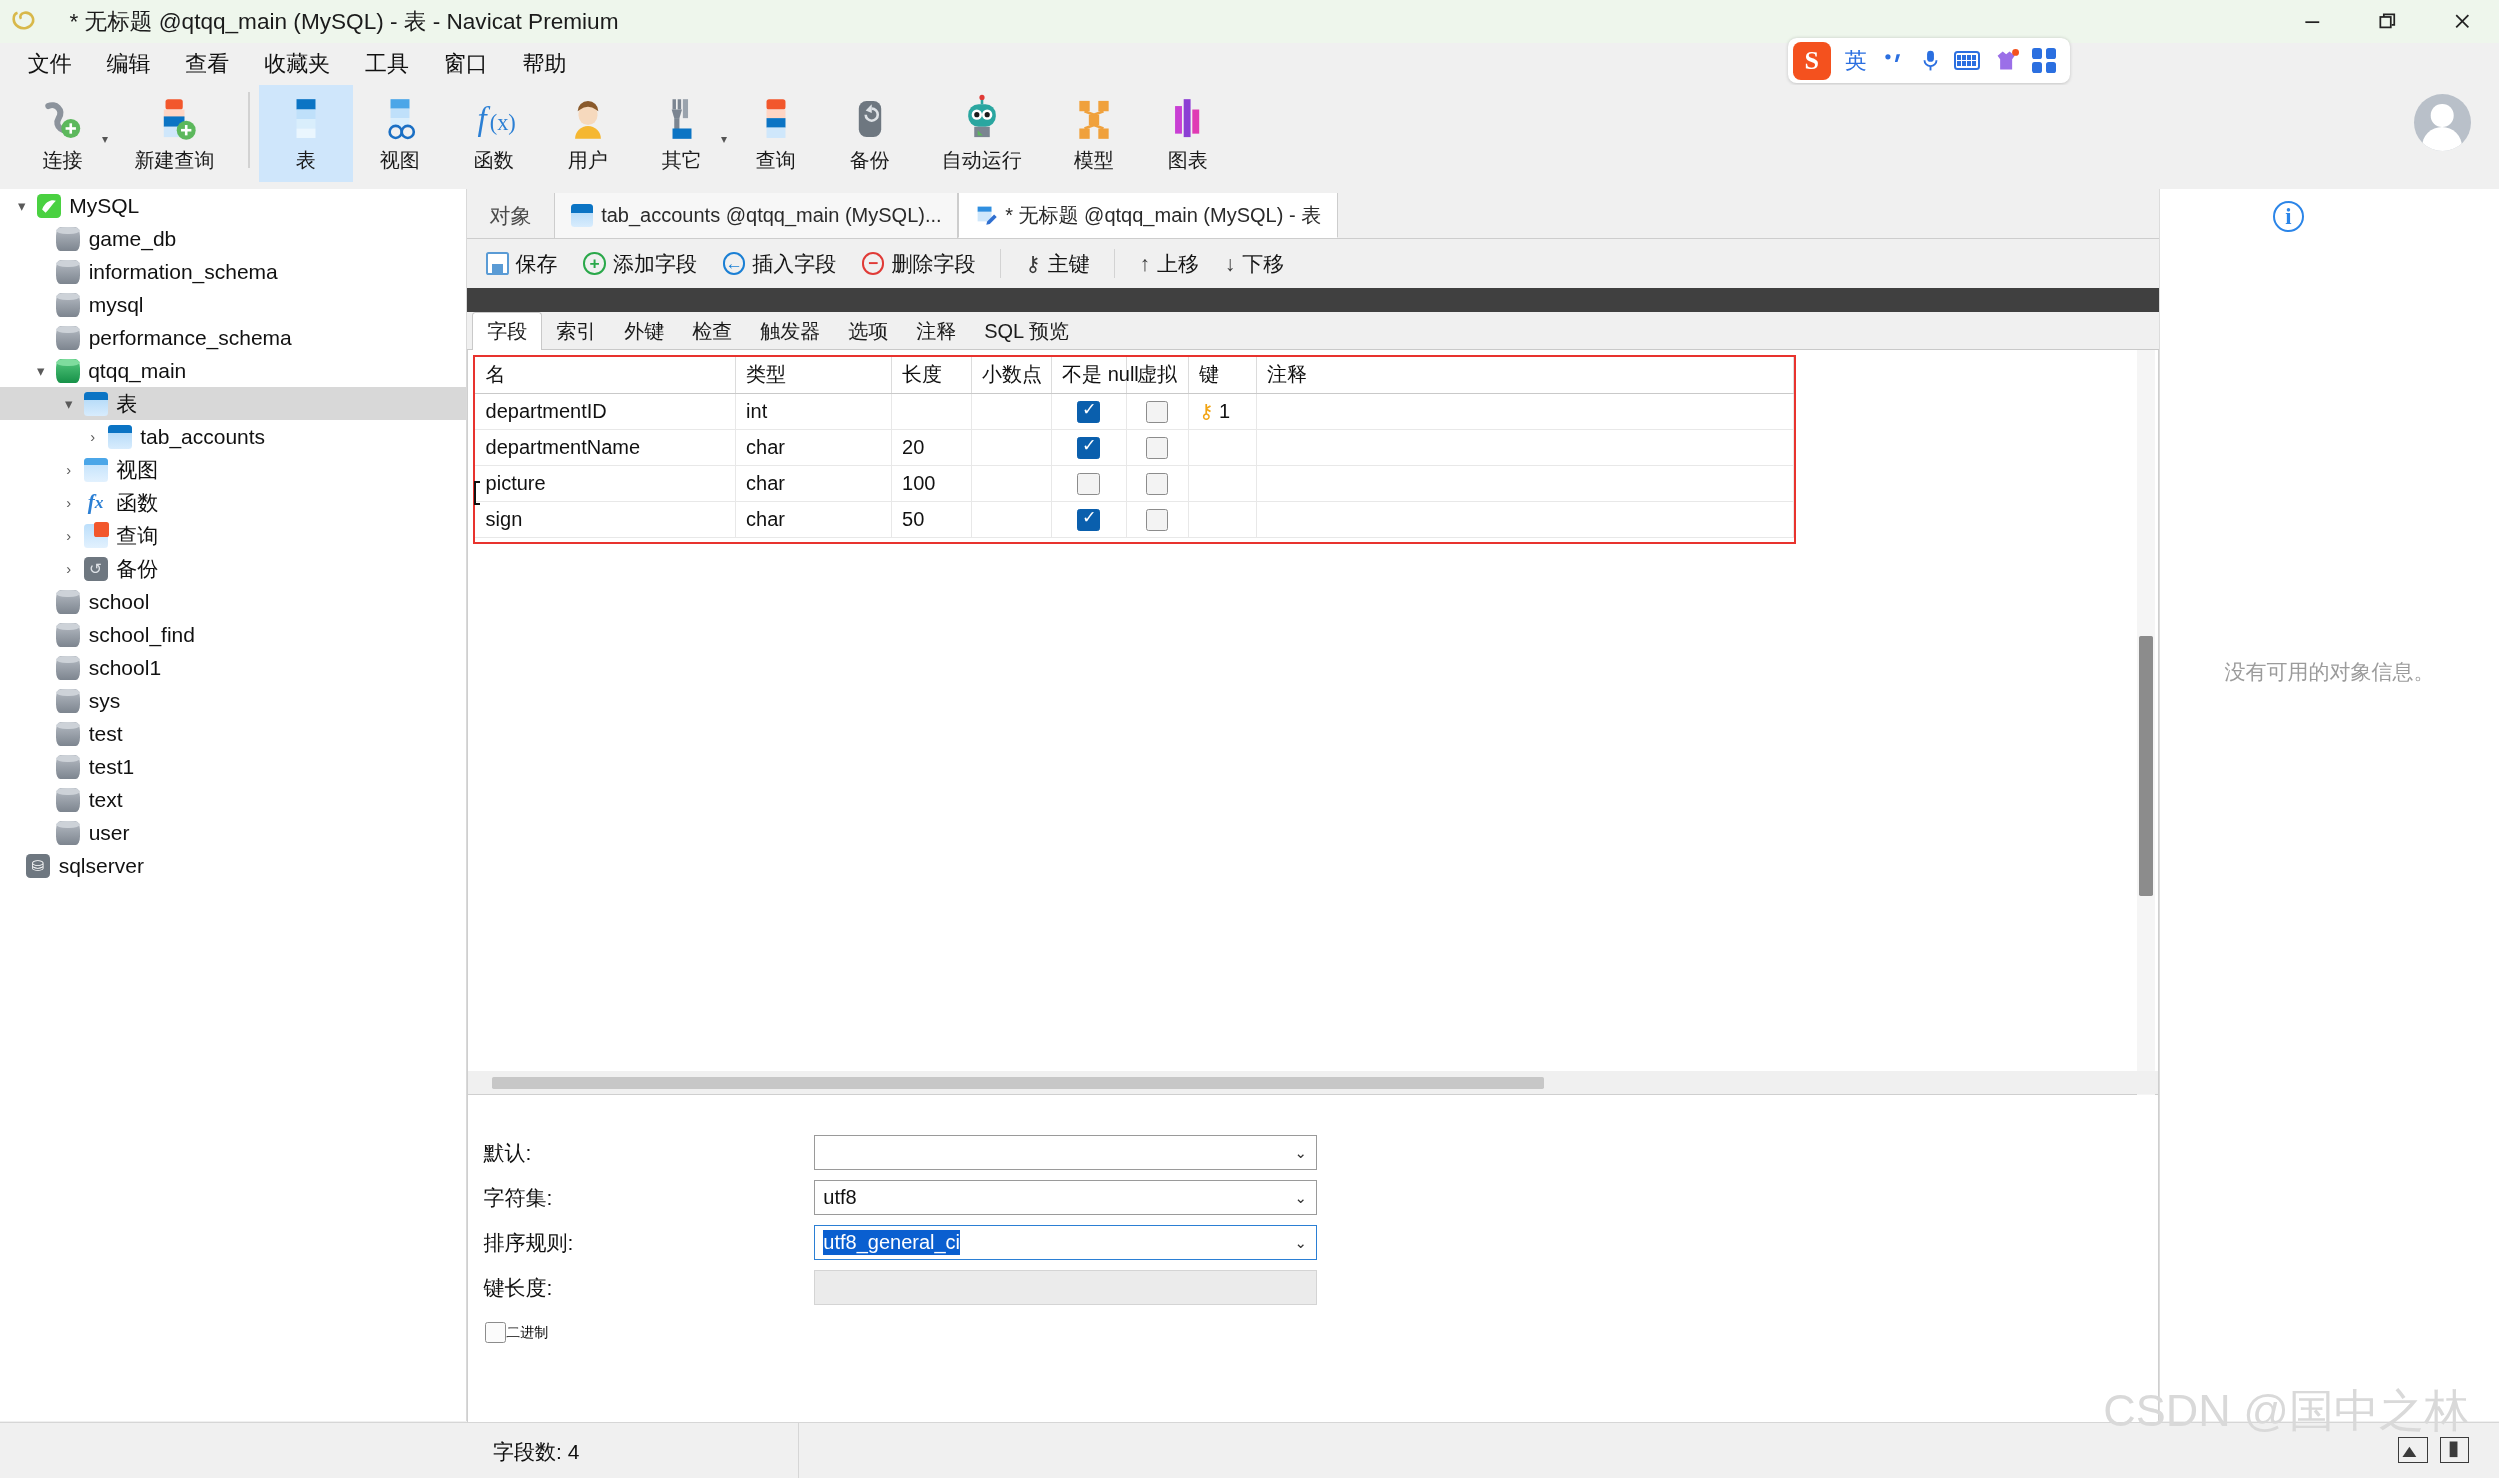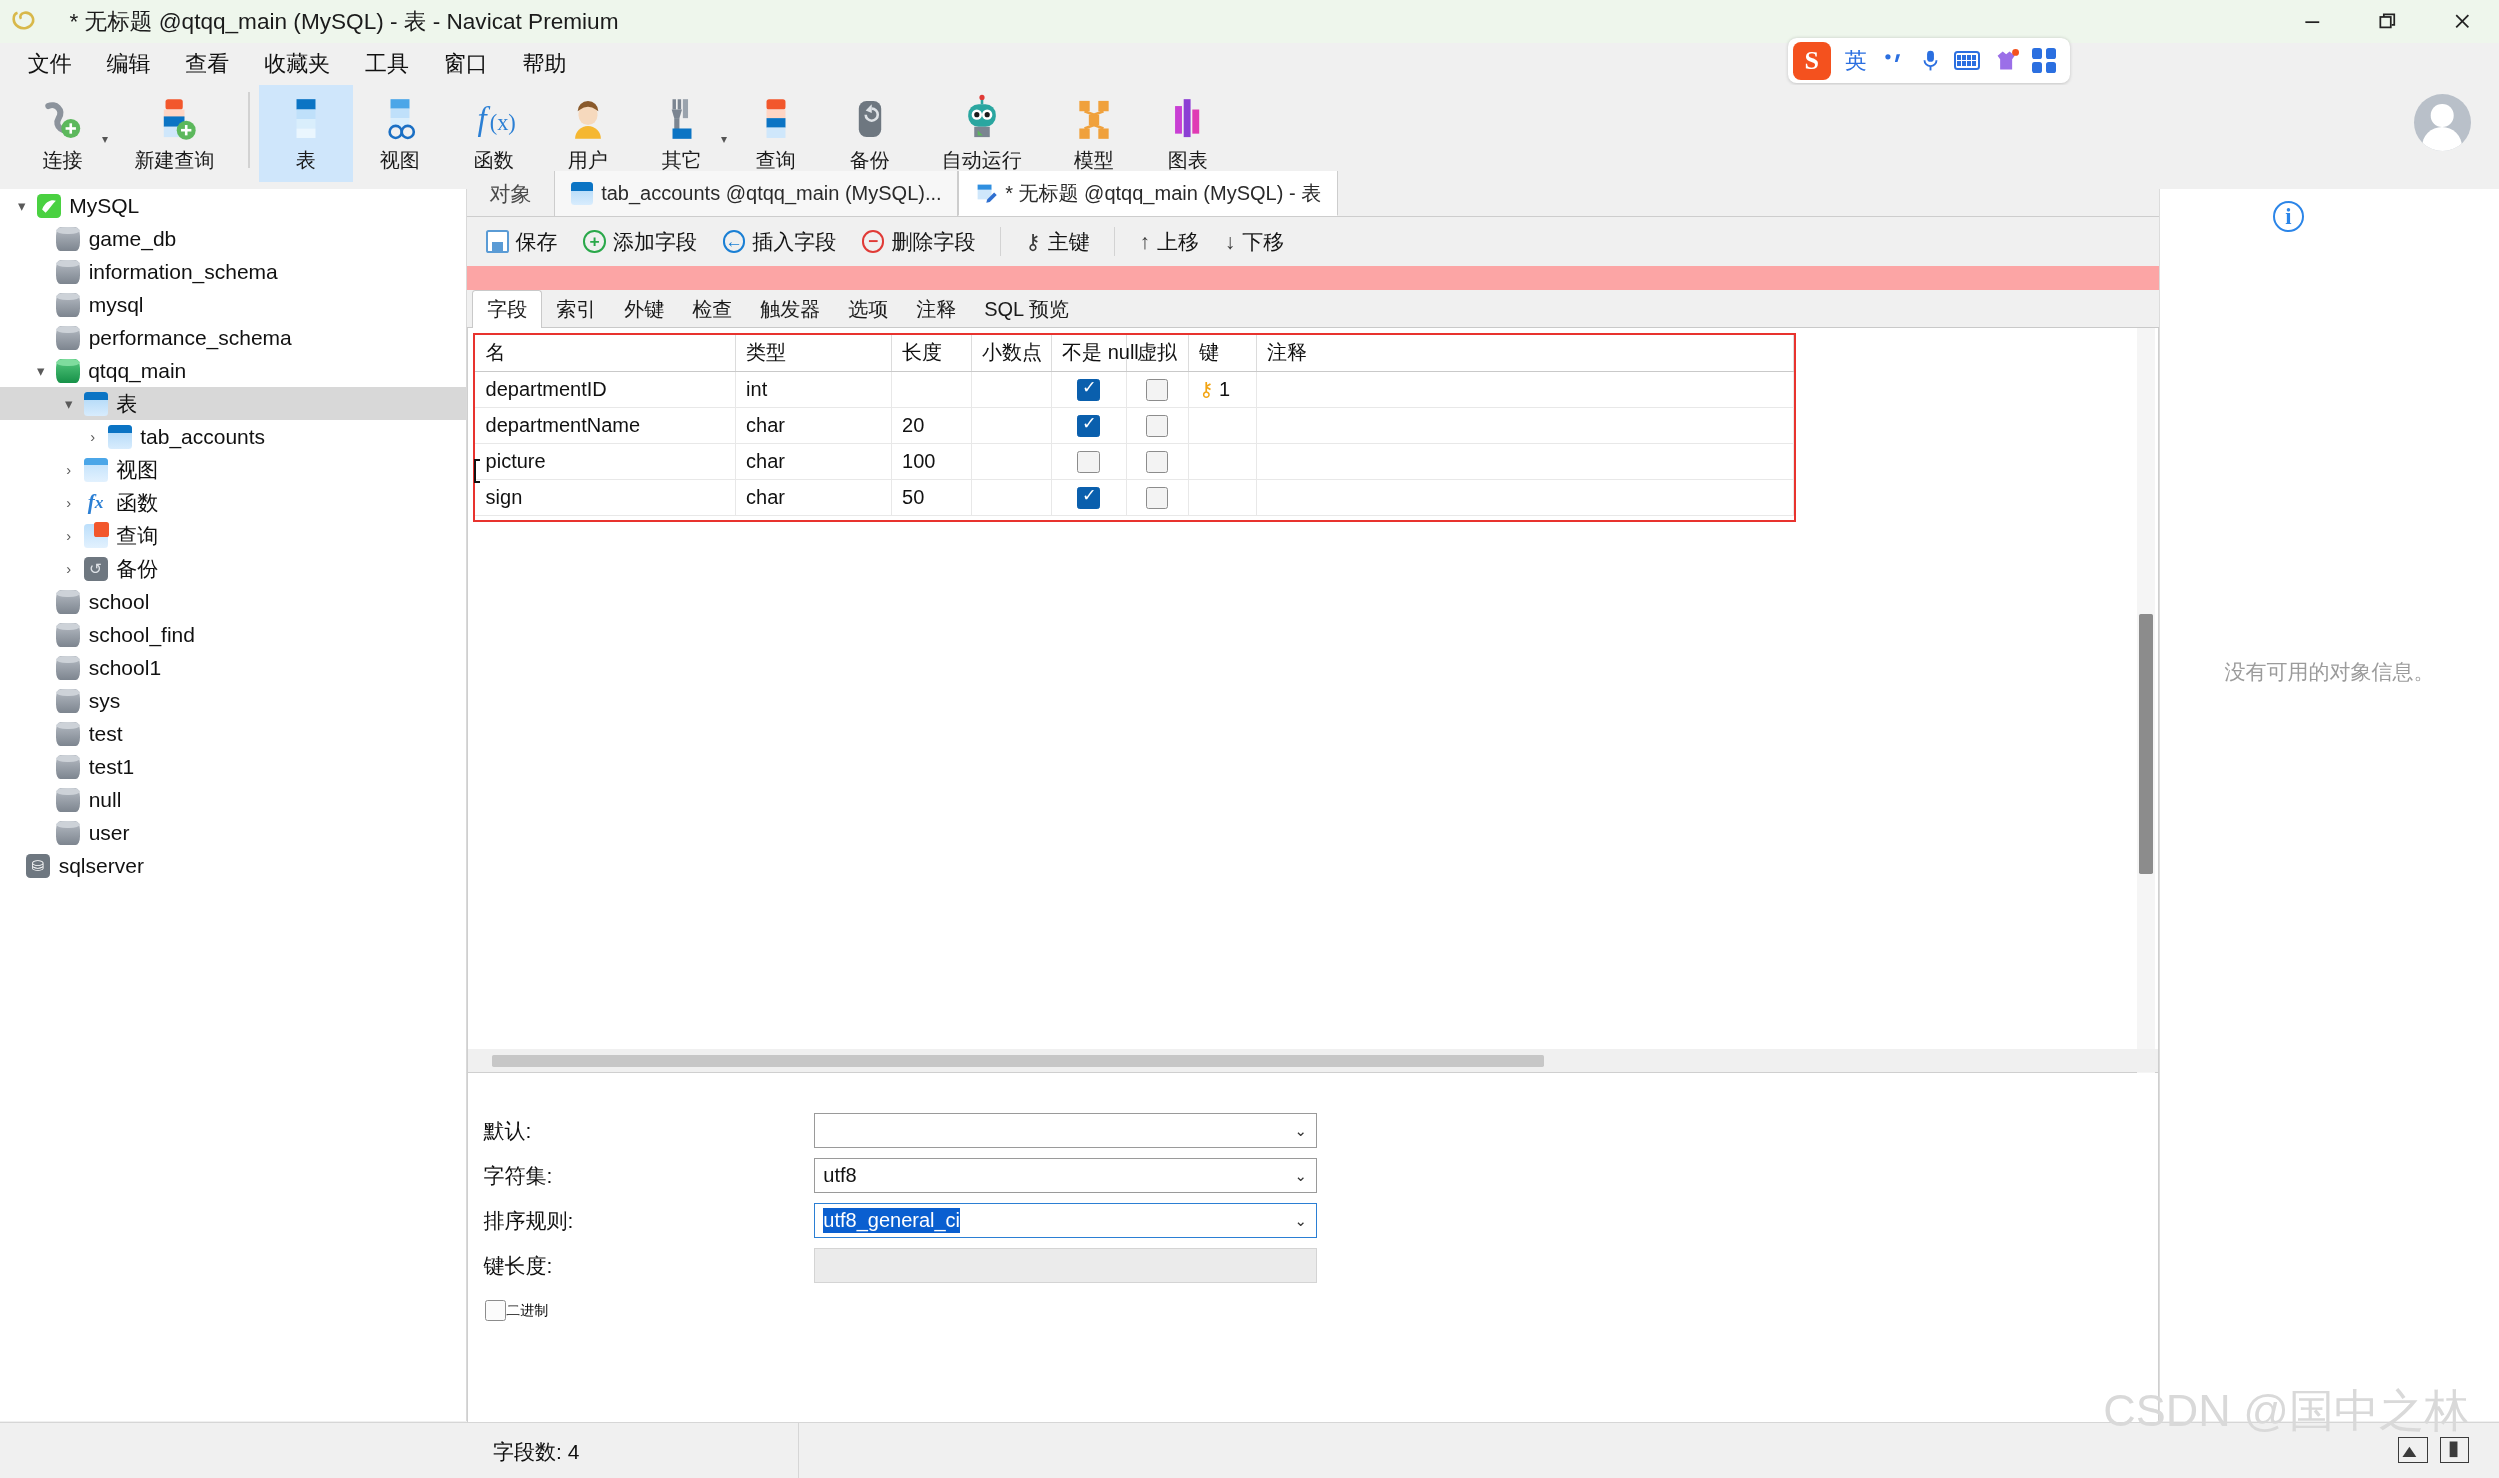--- a/index.html
+++ b/index.html
@@ -122,21 +122,21 @@
     display:flex; align-items:center; justify-content:center; font-weight:bold; }
   .ico-query { background: linear-gradient(#bcdffb,#e2f1fe); border-radius:3.5px; }
   .ico-query::after { content:""; position:absolute; right:-1.7px; top:-1.7px; width:14.8px; height:14.8px;
     background:#f2572c; border-radius:2.6px; }
   .ico-backup { background:#6e7780; border-radius:4.3px; color:#dfe3e7; font-size:15.6px;
     display:flex; align-items:center; justify-content:center; }
   .ico-sqlsrv { background:#6e7780; border-radius:4.3px; color:#fff; font-size:14.8px;
     display:flex; align-items:center; justify-content:center; }
 
   
-  .main { position: absolute; left: 467px; top: 172px; width: 1692px; height: 1232px; background:#fca5a5; }
+  .main { position: absolute; left: 467px; top: 194px; width: 1692px; height: 1232px; background:#404040; }
 
   .tabstrip { display:flex; align-items:flex-end; height: 45px; background:#f0f0f0;
               border-bottom:0.9px solid #cdcdcd; }
   .tsec { font-size: 21px; color:#4a4a4a; padding: 0 22.6px; line-height:45px; }
   .dtab {
     display:flex; align-items:center; gap:7.8px; height:45px; padding: 0 15.6px;
     font-size:20px; color:#2a2a2a; background:#f7f7f7; border-left:0.9px solid #cdcdcd;
     border-right:0.9px solid #cdcdcd; white-space:nowrap; max-width:408px; overflow:hidden;
   }
   .dtab.active { background:#ffffff; border-bottom:0.9px solid #fff; }
@@ -568,21 +568,21 @@
     <div class="trow" style="padding-left:56px">
       <span class="tico ico-db"></span>
       <span>test</span>
     </div>
     <div class="trow" style="padding-left:56px">
       <span class="tico ico-db"></span>
       <span>test1</span>
     </div>
     <div class="trow" style="padding-left:56px">
       <span class="tico ico-db"></span>
-      <span>null</span>
+      <span>text</span>
     </div>
     <div class="trow" style="padding-left:56px">
       <span class="tico ico-db"></span>
       <span>user</span>
     </div>
 
     <div class="trow" style="padding-left:26px">
       <span class="tico ico-sqlsrv">⛁</span>
       <span>sqlserver</span>
     </div>

